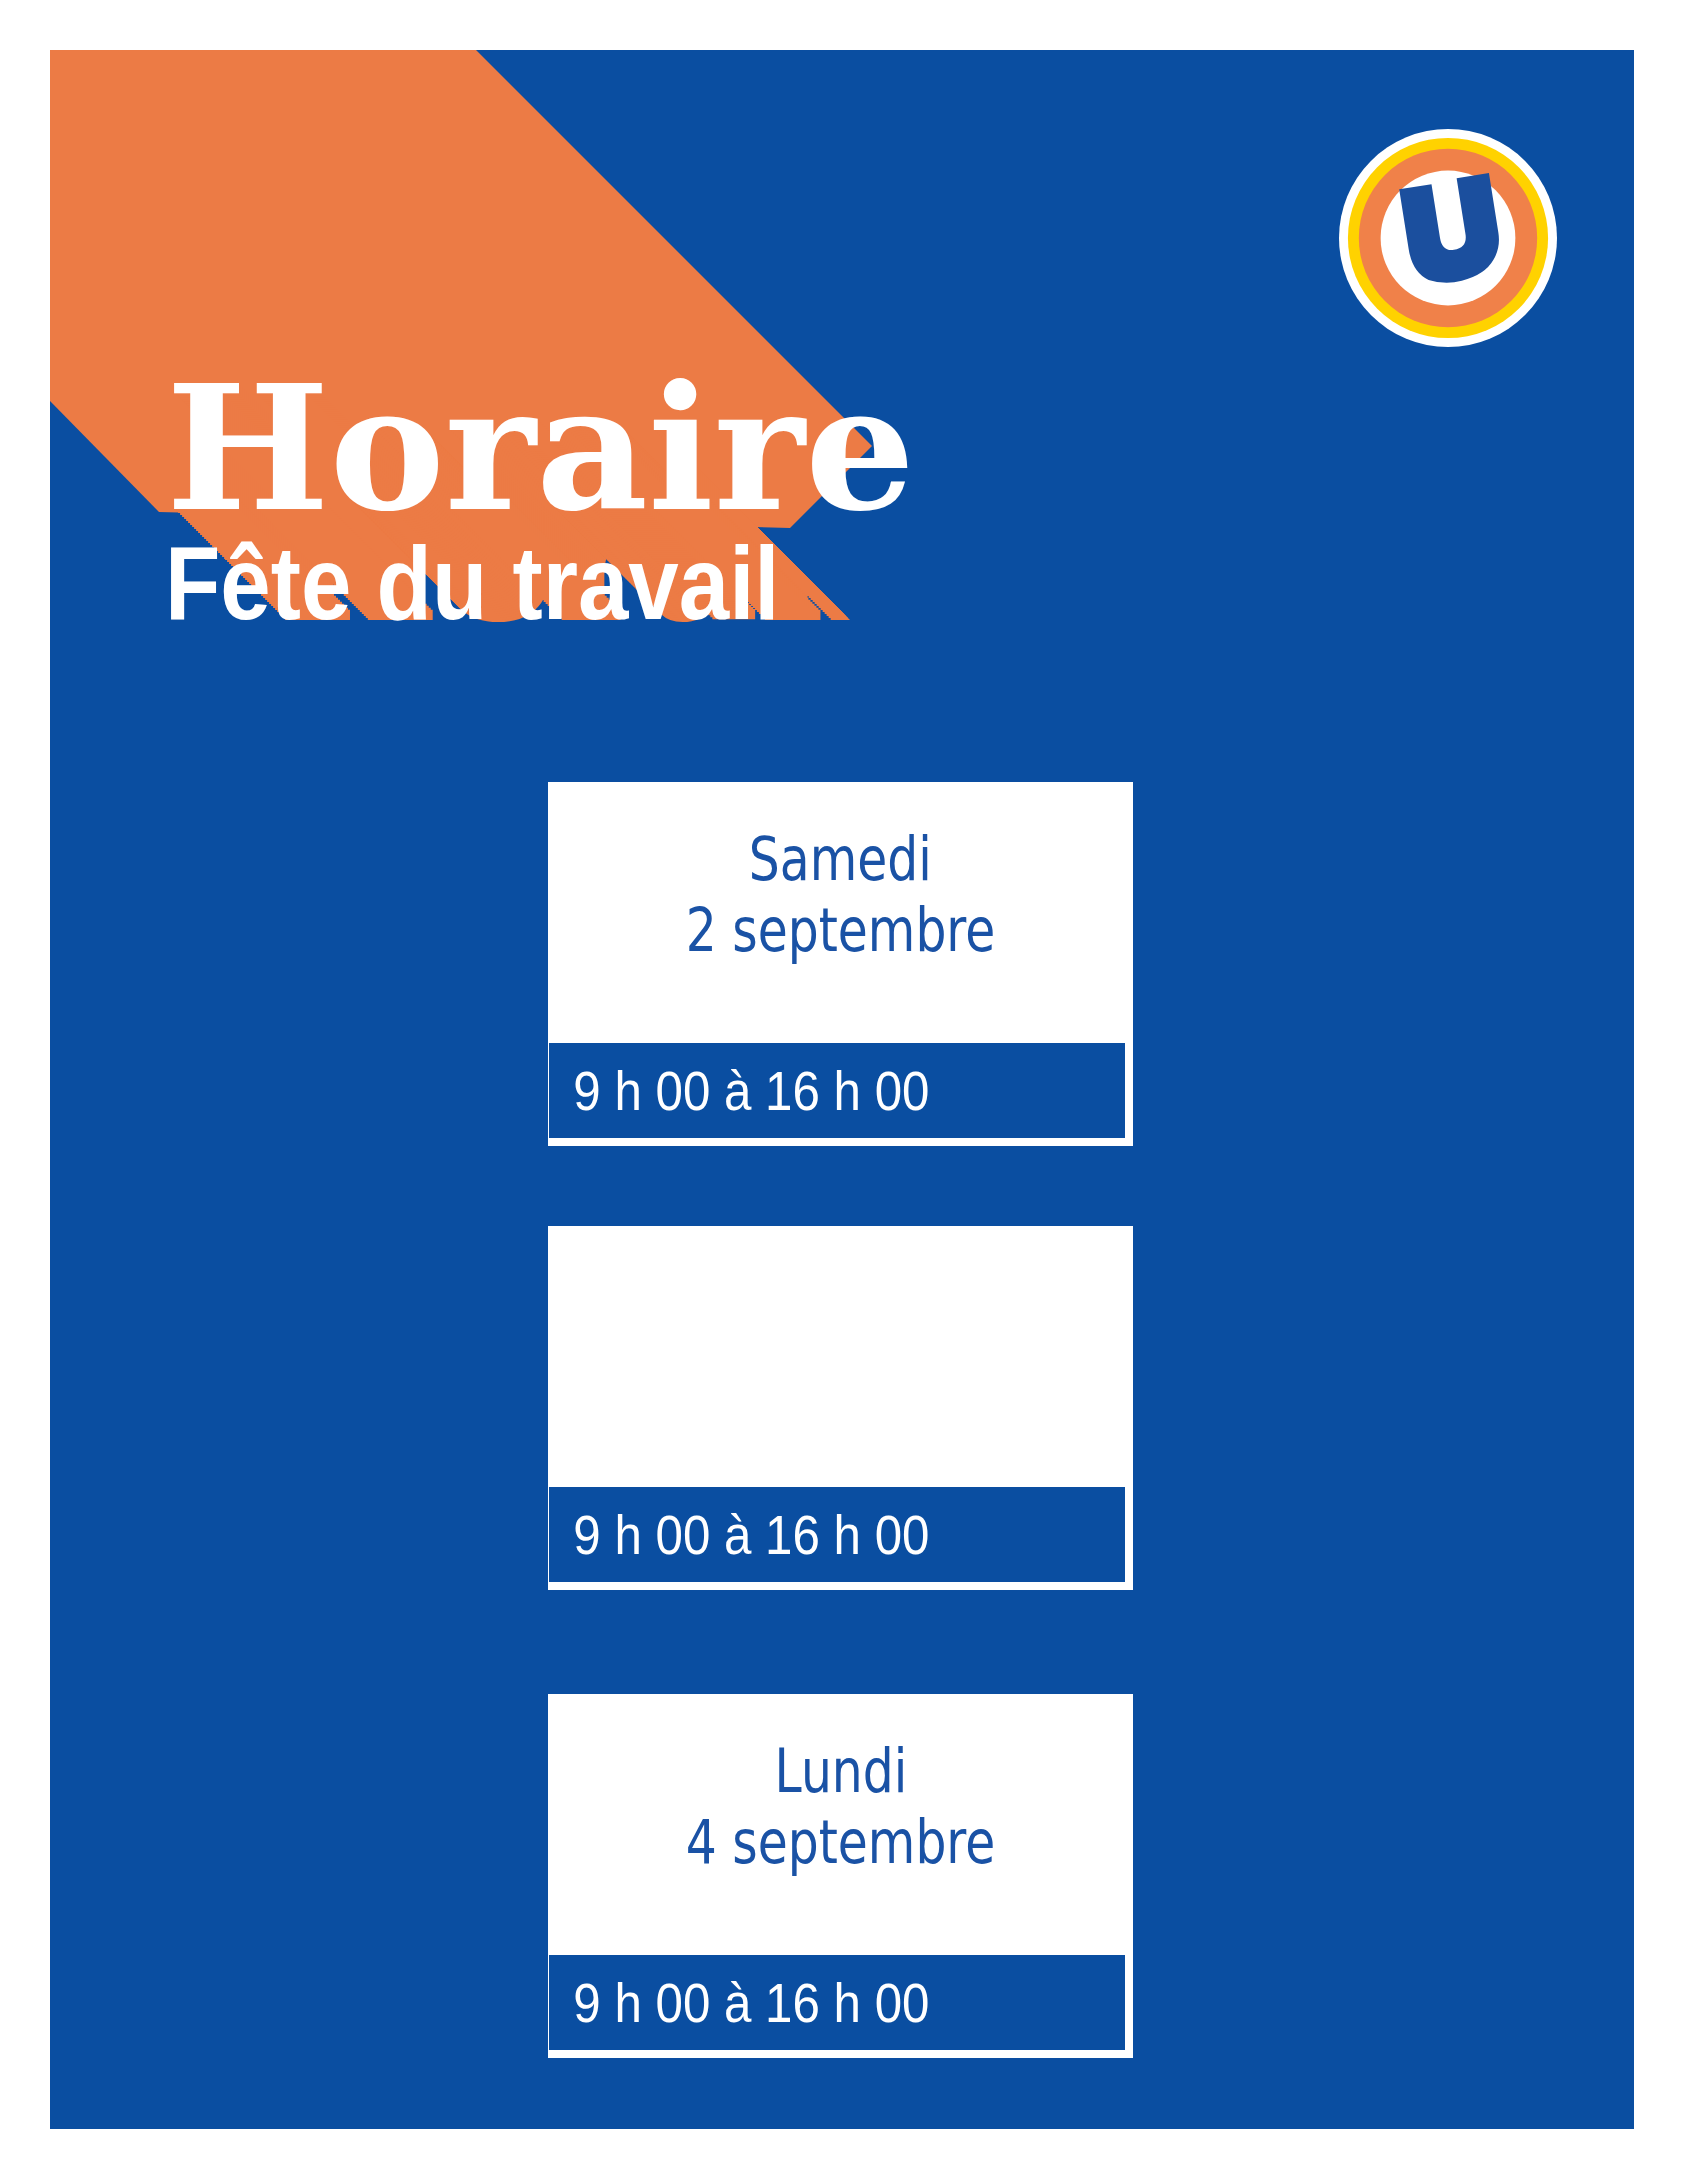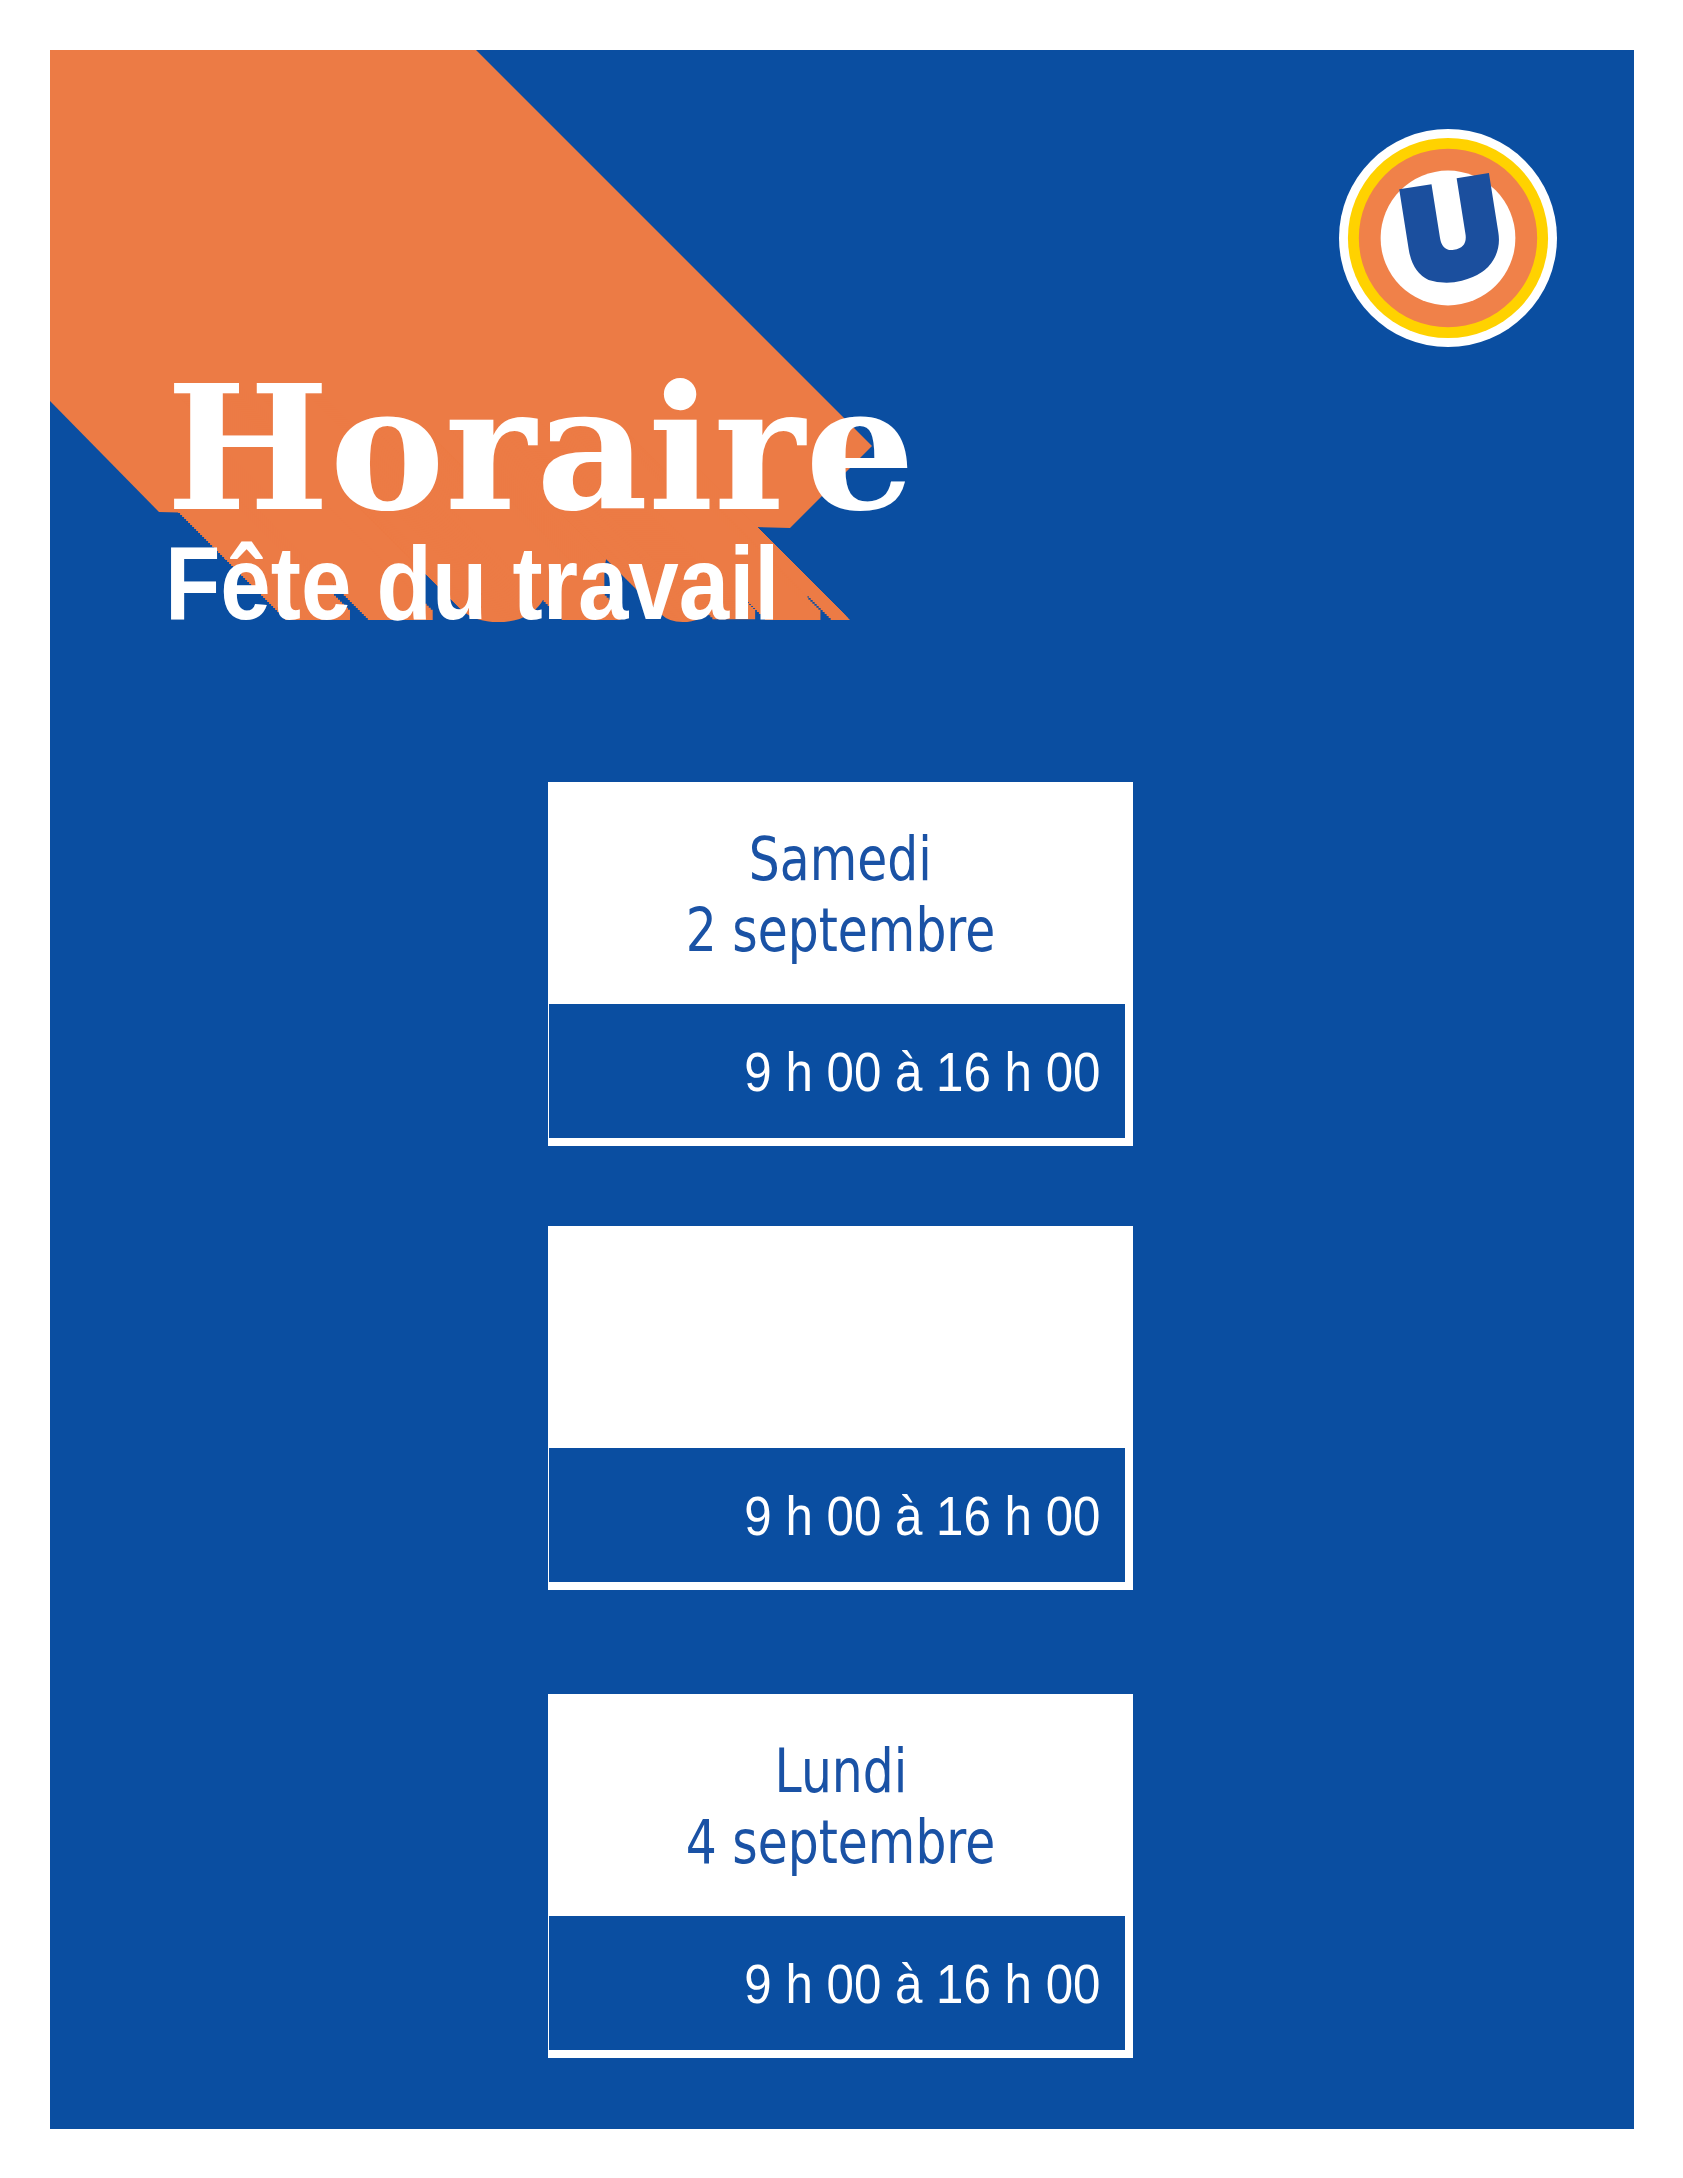--- a/index.html
+++ b/index.html
@@ -41,22 +41,22 @@
   .logo{position:absolute;left:1289px;top:79px;width:218px;height:218px;}
 
   
   .card{position:absolute;left:498px;width:585px;height:364px;background:var(--white);}
   .card-1{top:696px;margin-top:36px;} .card-2{top:1176px;} .card-3{top:1644px;}
   .day-block{position:absolute;left:0;top:0;right:0;height:223px;
         display:flex;flex-direction:column;align-items:center;justify-content:center;
         color:var(--text-blue);font-family:"DejaVu Sans",sans-serif;font-weight:400;
         font-size:61px;line-height:71px;text-align:center;}
   .day-block span{display:inline-block;transform:scaleX(0.8);transform-origin:center;white-space:nowrap;}
-  .time-bar{position:absolute;left:1px;right:8px;bottom:8px;height:134px;
-        background:var(--blue);display:flex;align-items:center;justify-content:flex-end;}
+  .time-bar{position:absolute;left:1px;right:8px;bottom:8px;height:95px;
+        background:var(--blue);display:flex;align-items:center;justify-content:flex-start;}
   .time-bar span{display:inline-block;transform:scaleX(0.88);transform-origin:center;
         color:var(--white);font-family:"Liberation Sans",sans-serif;font-weight:400;
         font-size:56px;white-space:nowrap;}
 </style>
 </head>
 <body>
 
 <div class="canvas">
 
   <div class="band"></div>

